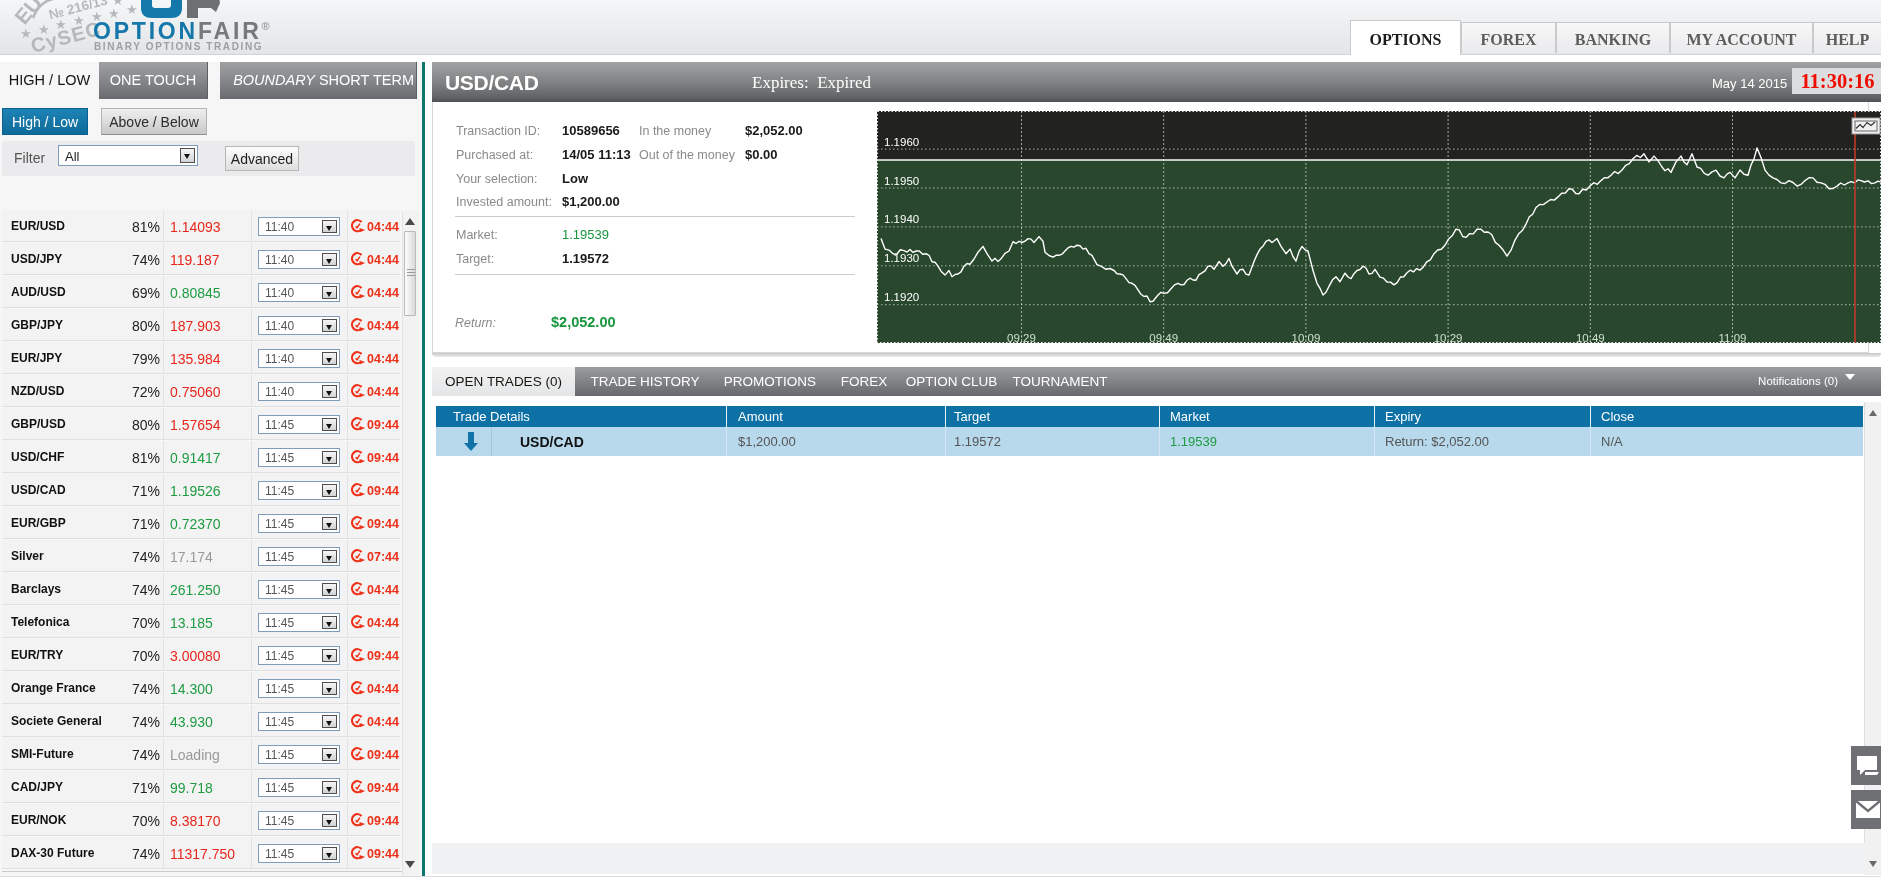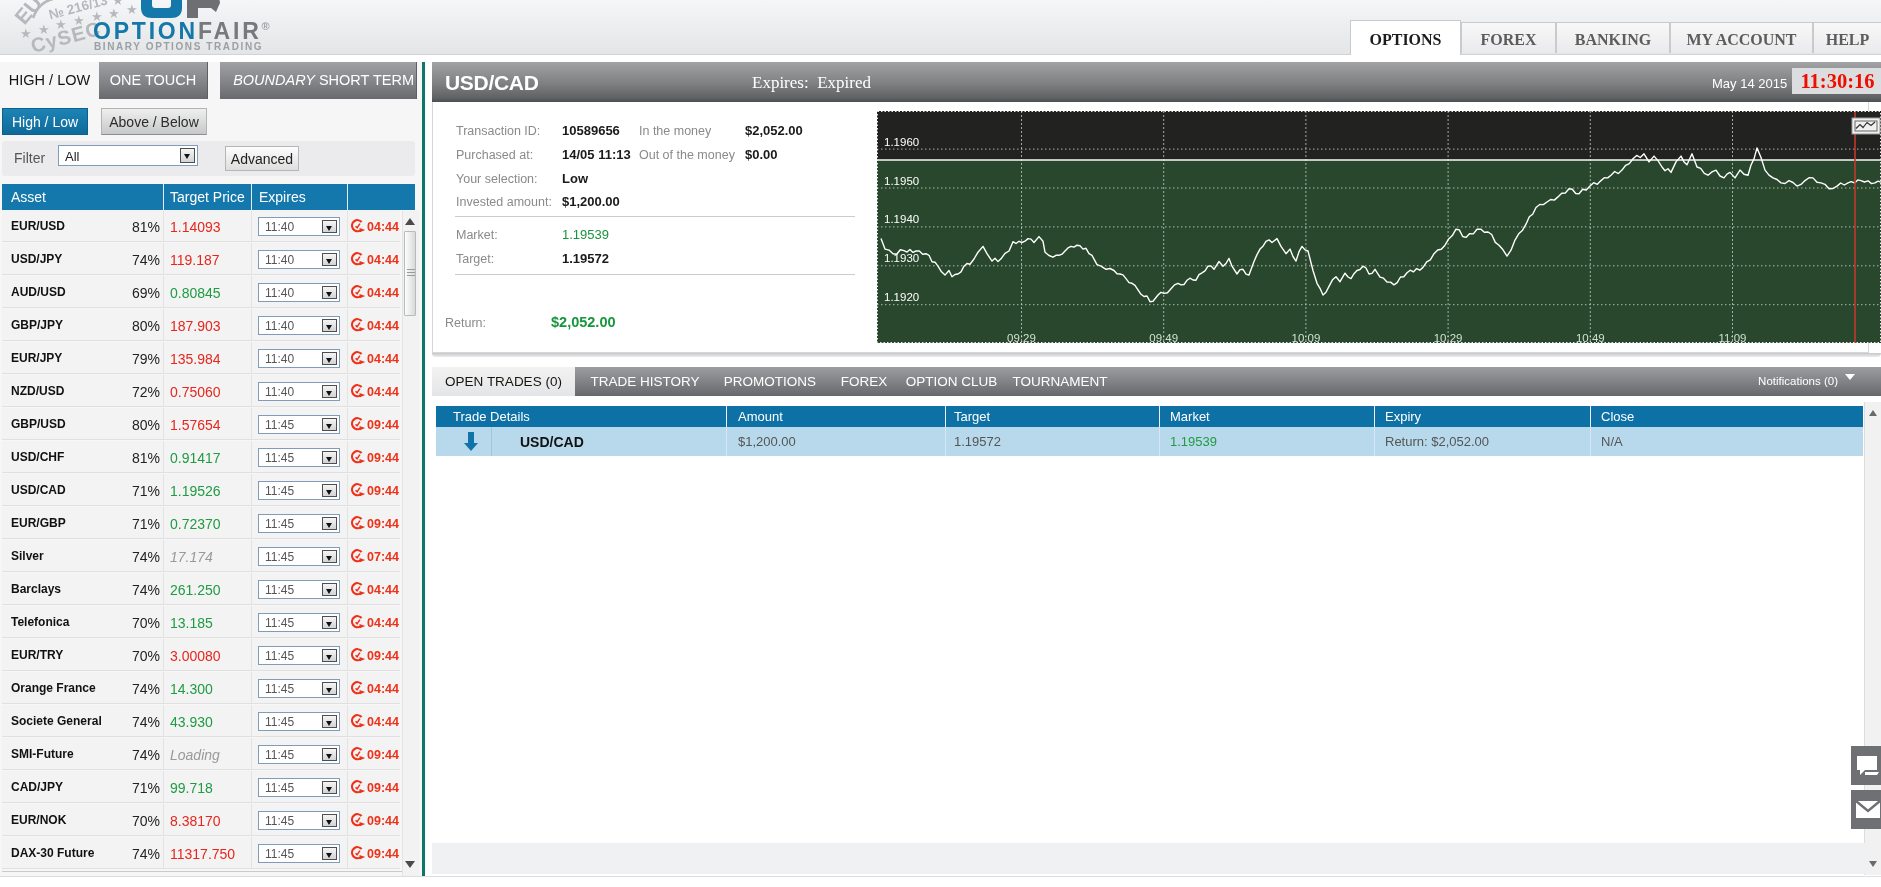--- a/index.html
+++ b/index.html
@@ -29,21 +29,21 @@
 
 #ath { left:2px; top:122px; width:413px; height:26px; background:#1478ad; color:#fff; font-size:14px; }
 #ath span { position:absolute; top:5px; }
 .arow { position:absolute; left:2px; width:398px; height:32px; background:#f3f3f4; border-bottom:1px solid #e0e0e1; }
 .arow .nm { position:absolute; left:9px; top:9px; font-size:12px; font-weight:bold; color:#111; }
 .arow .pc { position:absolute; right:240px; top:9px; font-size:14px; color:#222; }
 .arow .tp { position:absolute; left:168px; top:9px; font-size:14px; }
 .arow .sel { left:256px; top:7px; width:82px; height:19px; font-size:12px; color:#555; padding:2px 0 0 6px; }
 .red { color:#e7261c; }
 .grn { color:#1f9b42; }
-.gry { color:#999;font-style:italic; }
+.gry { color:#999; }
 .cicon { position:absolute; left:348px; top:8px; width:16px; height:16px; }
 .ctime { position:absolute; left:365px; top:10px; font-size:12.5px; font-weight:bold; color:#ee3118; }
 .colsep { position:absolute; top:0; bottom:0; width:1px; background:#e3e3e4; }
 
 
 #lsb { left:402px; top:149px; width:17px; height:665px; background:#f2f2f3; border-left:1px solid #e3e3e4; }
 
 
 #mbar { left:432px; top:62px; width:1449px; height:40px; background:linear-gradient(#a1a3a5,#7d7f81 55%,#616365 88%,#4d4f51); }
 #mbar .pair { position:absolute; left:13px; top:9px; color:#fff; font-size:21px; font-weight:bold; letter-spacing:-0.3px; }
@@ -135,28 +135,20 @@
   <div class="subtab" id="st1">High / Low</div>
   <div class="subtab" id="st2">Above / Below</div>
   <div id="filterbox" class="abs">
     <span class="lab">Filter</span>
     <div class="selbox" style="left:56px;top:4px;width:140px;height:21px;">
       <span style="position:absolute;left:6px;top:3px;font-size:13px;color:#222;">All</span>
       <div class="selarrow"></div>
     </div>
   </div>
   <div id="advbtn">Advanced</div>
-  <div class="abs" id="ath">
-    <span style="left:9px;">Asset</span>
-    <span style="left:168px;">Target Price</span>
-    <span style="left:257px;">Expires</span>
-    <i class="colsep" style="left:161px;background:#e4ecf1;"></i>
-    <i class="colsep" style="left:249px;background:#e4ecf1;"></i>
-    <i class="colsep" style="left:345px;background:#e4ecf1;"></i>
-  </div>
   <div id="arows">
 <div class="arow" style="top:148px;">
 <span class="nm">EUR/USD</span>
         <span class="pc">81%</span>
         <span class="tp red">1.14093</span>
 <div class="selbox sel"><span>11:40</span><div class="selarrow"></div></div>
 <svg class="cicon" viewBox="0 0 16 16">
           <use href="#clk"></use>
         </svg>
         <span class="ctime">04:44</span>
@@ -437,21 +429,21 @@
   <span class="ilab" style="left:206px;top:22px;">In the money</span>
   <span class="ival" style="left:312px;top:21px;">$2,052.00</span>
   <span class="ilab" style="left:206px;top:46px;">Out of the money</span>
   <span class="ival" style="left:312px;top:45px;">$0.00</span>
   <div class="sep" style="left:22px;top:114px;width:400px;"></div>
   <span class="ilab" style="left:23px;top:126px;">Market:</span>
   <span class="ival" style="left:129px;top:125px;font-weight:normal;color:#17953c;">1.19539</span>
   <span class="ilab" style="left:23px;top:150px;">Target:</span>
   <span class="ival" style="left:129px;top:149px;">1.19572</span>
   <div class="sep" style="left:22px;top:172px;width:400px;"></div>
-  <span class="ilab" style="left:12px;top:214px;">Return:</span>
+  <span class="ilab" style="left:22px;top:214px;font-style:italic;">Return:</span>
   <span class="ival" style="left:118px;top:212px;font-size:14.5px;color:#17953c;">$2,052.00</span>
 </div>
 <svg class="abs" id="chart" viewBox="0 0 1004 232">
 <rect x="0" y="0" width="1004" height="49" fill="#222221"></rect>
 <rect x="0" y="49" width="1004" height="183" fill="#28472c"></rect>
 <line x1="144.5" y1="0" x2="144.5" y2="232" stroke="#cdd5cd" stroke-width="1" stroke-dasharray="2,2" opacity="0.75"></line>
 <line x1="286.7" y1="0" x2="286.7" y2="232" stroke="#cdd5cd" stroke-width="1" stroke-dasharray="2,2" opacity="0.75"></line>
 <line x1="428.9" y1="0" x2="428.9" y2="232" stroke="#cdd5cd" stroke-width="1" stroke-dasharray="2,2" opacity="0.75"></line>
 <line x1="571.1" y1="0" x2="571.1" y2="232" stroke="#cdd5cd" stroke-width="1" stroke-dasharray="2,2" opacity="0.75"></line>
 <line x1="713.3" y1="0" x2="713.3" y2="232" stroke="#cdd5cd" stroke-width="1" stroke-dasharray="2,2" opacity="0.75"></line>

